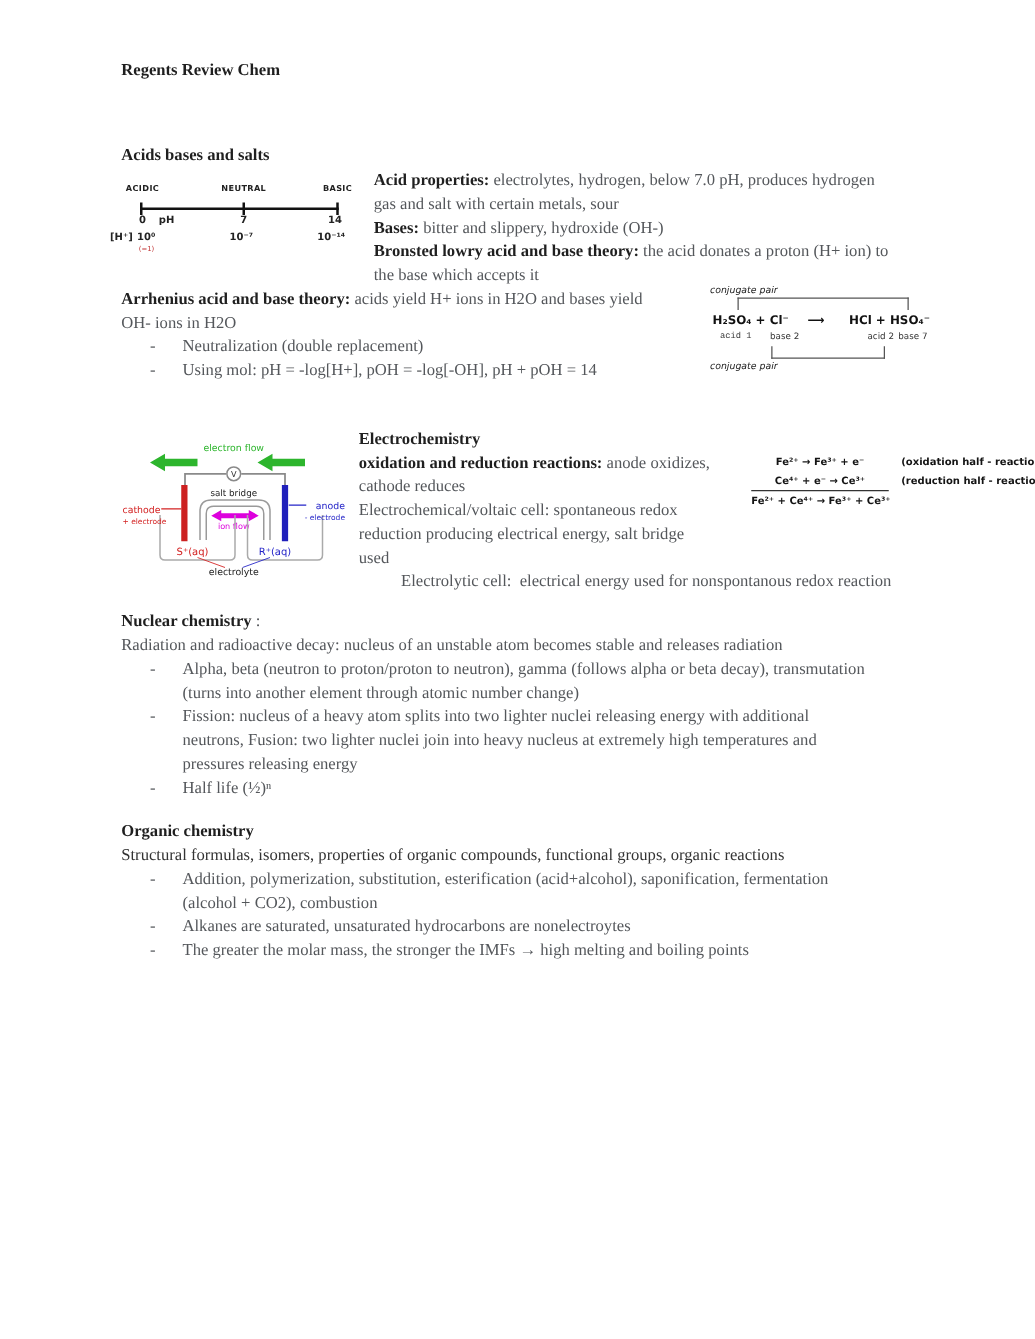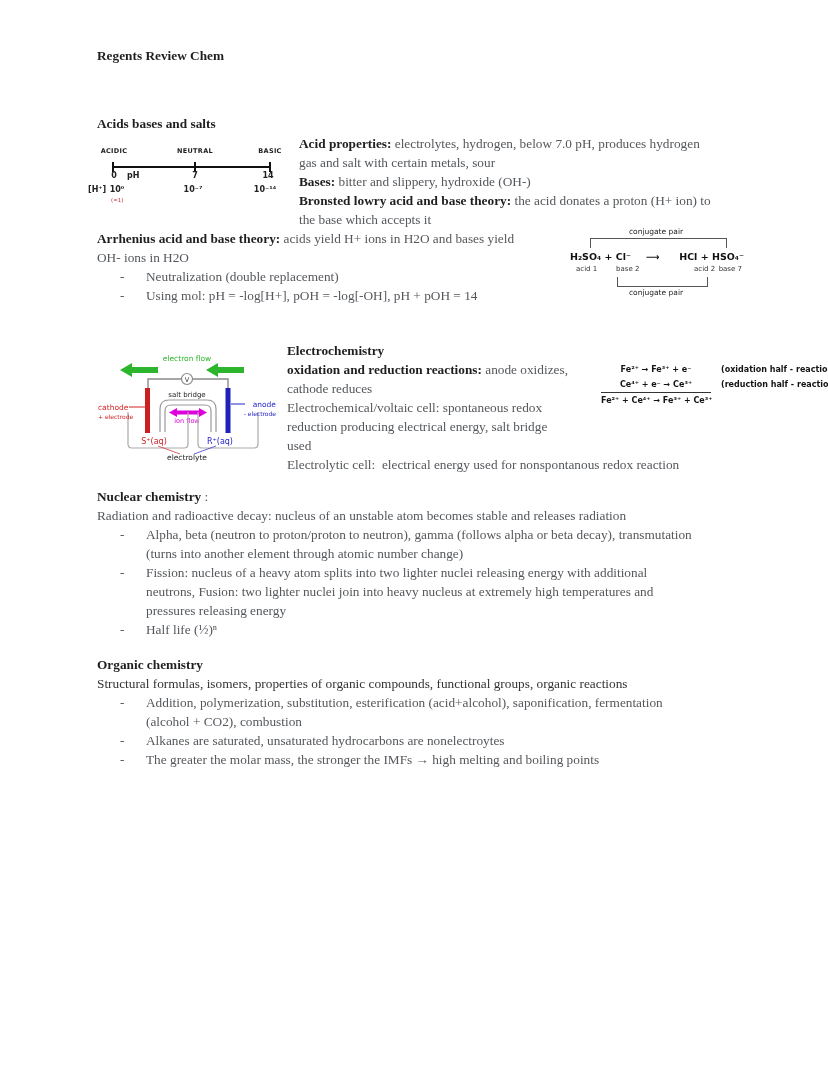--- a/index.html
+++ b/index.html
@@ -19,21 +19,21 @@
   .fig{font-family:"DejaVu Sans","Liberation Sans",sans-serif;color:#222;}
   .fig span{position:absolute;white-space:pre;}
   svg text{font-family:"DejaVu Sans","Liberation Sans",sans-serif;}
   
   .ph-top{font-size:6.5px;font-weight:bold;letter-spacing:.3px;transform:translateX(-50%);}
   .ph-num{font-size:8px;font-weight:bold;transform:translateX(-50%);}
   .ph-rowlab{font-size:8px;font-weight:bold;}
   .ph-note{font-size:5.5px;color:#c03333;}
   
   .cj{width:176px;height:80px;}
-  .cj-lab{font-size:7.5px;color:#222;left:0;right:0;text-align:center;}
+  .cj-lab{font-size:7.5px;color:#222;left:0;right:0;text-align:left;font-style:italic;}
   .cj-bracket-top{position:absolute;top:11px;left:22px;width:135px;height:9px;
     border:1px solid #555;border-bottom:none;}
   .cj-bracket-bot{position:absolute;top:50px;left:49px;width:89px;height:9px;
     border:1px solid #555;border-top:none;}
   .cj-f{font-size:9.5px;font-weight:bold;color:#111;top:24px;}
   .cj-s{font-size:7px;color:#333;top:38px;}
   
   .hr{font-family:"DejaVu Sans","Liberation Sans",sans-serif;font-size:8px;font-weight:bold;color:#141414;}
   .hr-row{display:flex;align-items:flex-start;line-height:15px;}
   .hr-eq{display:inline-block;width:110px;text-align:center;white-space:pre;}
@@ -88,21 +88,21 @@
         <div class="line bullet-line"><span class="dash">-</span><span>Using mol: pH = -log[H+], pOH = -log[-OH], pH + pOH = 14</span></div>
       </div>
   </div>
 
   <div class="abs fig cj" style="left:568px;top:227px;">
     <span class="cj-lab" style="top:0;">conjugate pair</span>
     <div class="cj-bracket-top"></div>
     <span class="cj-f" style="left:2px;">H₂SO₄ + Cl⁻</span>
     <span class="cj-f" style="left:78px;">⟶</span>
     <span class="cj-f" style="right:0;">HCl + HSO₄⁻</span>
-    <span class="cj-s" style="left:8px;">acid 1</span>
+    <span class="cj-s" style="left:8px;font-family:Liberation Mono, monospace;">acid 1</span>
     <span class="cj-s" style="left:48px;">base 2</span>
     <span class="cj-s" style="left:126px;">acid 2</span>
     <span class="cj-s" style="right:2px;">base 7</span>
     <div class="cj-bracket-bot"></div>
     <span class="cj-lab" style="top:61px;">conjugate pair</span>
   </div>
 
   <div class="abs fig" style="left:98px;top:352px;width:178px;height:110px;">
     <svg width="178" height="110" viewBox="0 0 178 110">
       <text x="89" y="9" text-anchor="middle" font-size="7.5" fill="#2db52d">electron flow</text>
@@ -137,21 +137,21 @@
   </div>
 
   <div class="abs" style="left:287px;top:341px;width:340px;">
       <div class="line"><span class="b">Electrochemistry</span></div>
       <div class="line"><span class="b">oxidation and reduction reactions:</span><span> anode oxidizes,</span></div>
       <div class="line"><span>cathode reduces</span></div>
       <div class="line"><span>Electrochemical/voltaic cell: spontaneous redox</span></div>
       <div class="line"><span>reduction producing electrical energy, salt bridge</span></div>
       <div class="line"><span>used</span></div>
     </div>
-  <div class="abs" style="left:287px;top:455px;width:460px;">
+  <div class="abs" style="left:287px;top:455px;width:460px;text-align:center;">
       <div class="line"><span>Electrolytic cell:  electrical energy used for nonspontanous redox reaction</span></div>
     </div>
 
   <div class="abs hr" style="left:601px;top:362px;">
     <div class="hr-row">
       <span class="hr-eq">Fe²⁺ → Fe³⁺ + e⁻</span>
       <span class="hr-label">(oxidation half - reaction)</span>
     </div>
     <div class="hr-row">
       <span class="hr-eq">Ce⁴⁺ + e⁻ → Ce³⁺</span>

